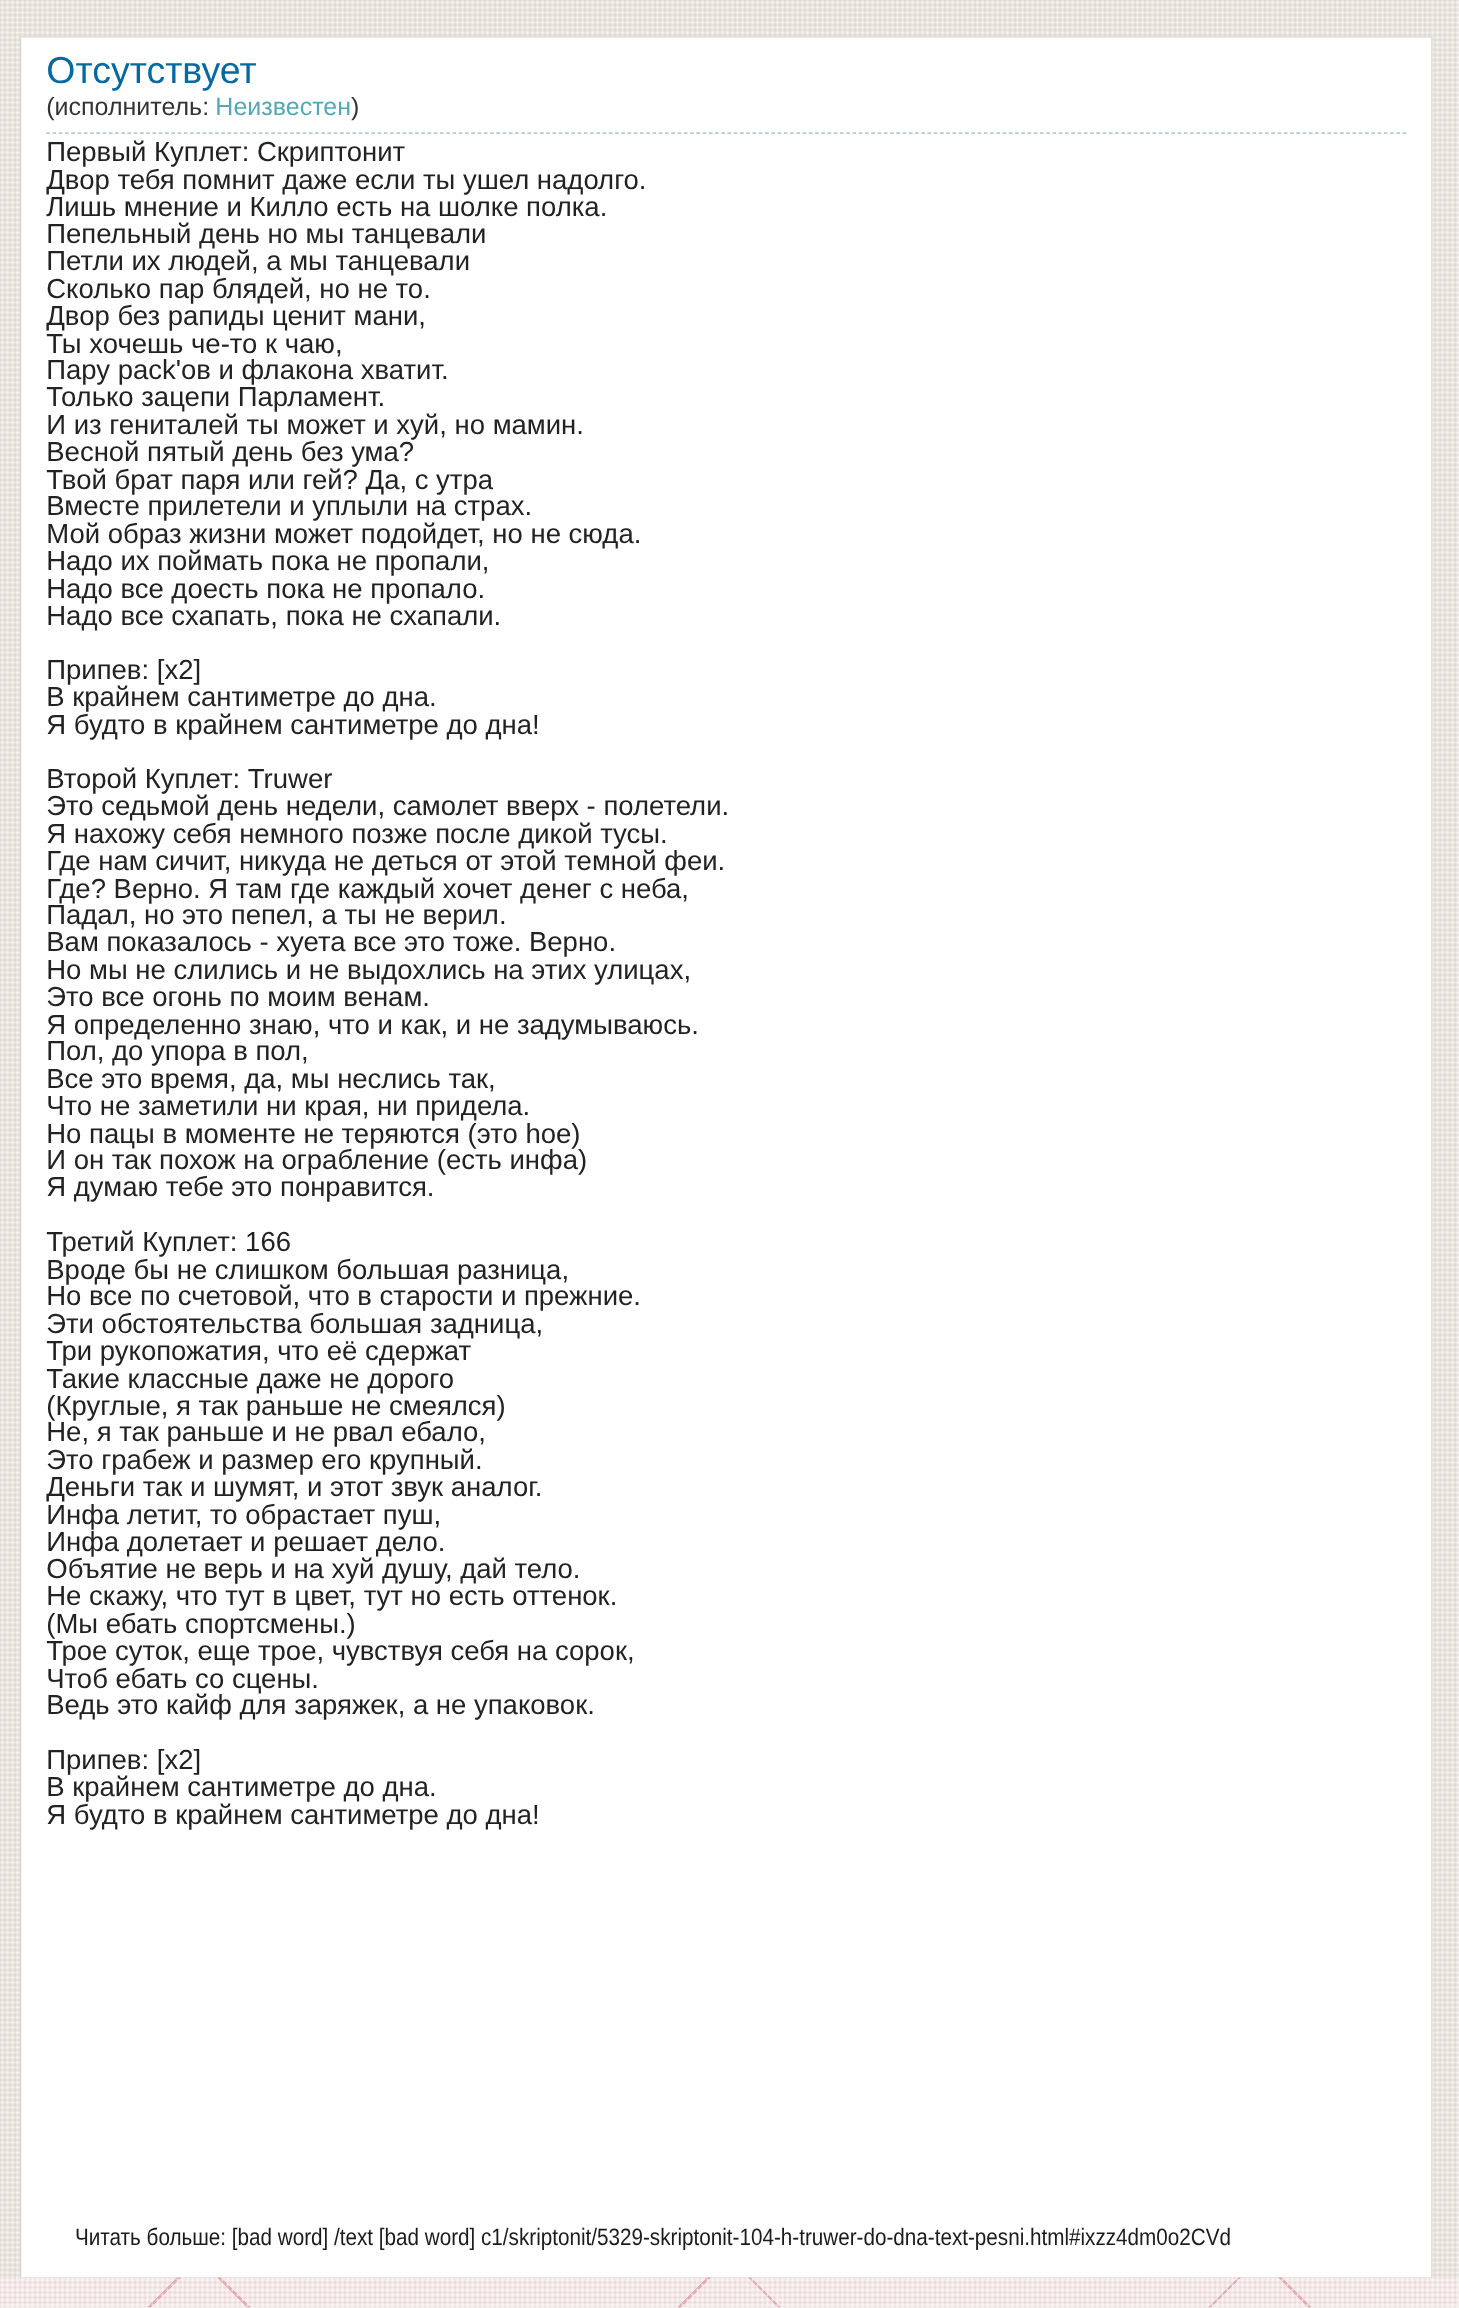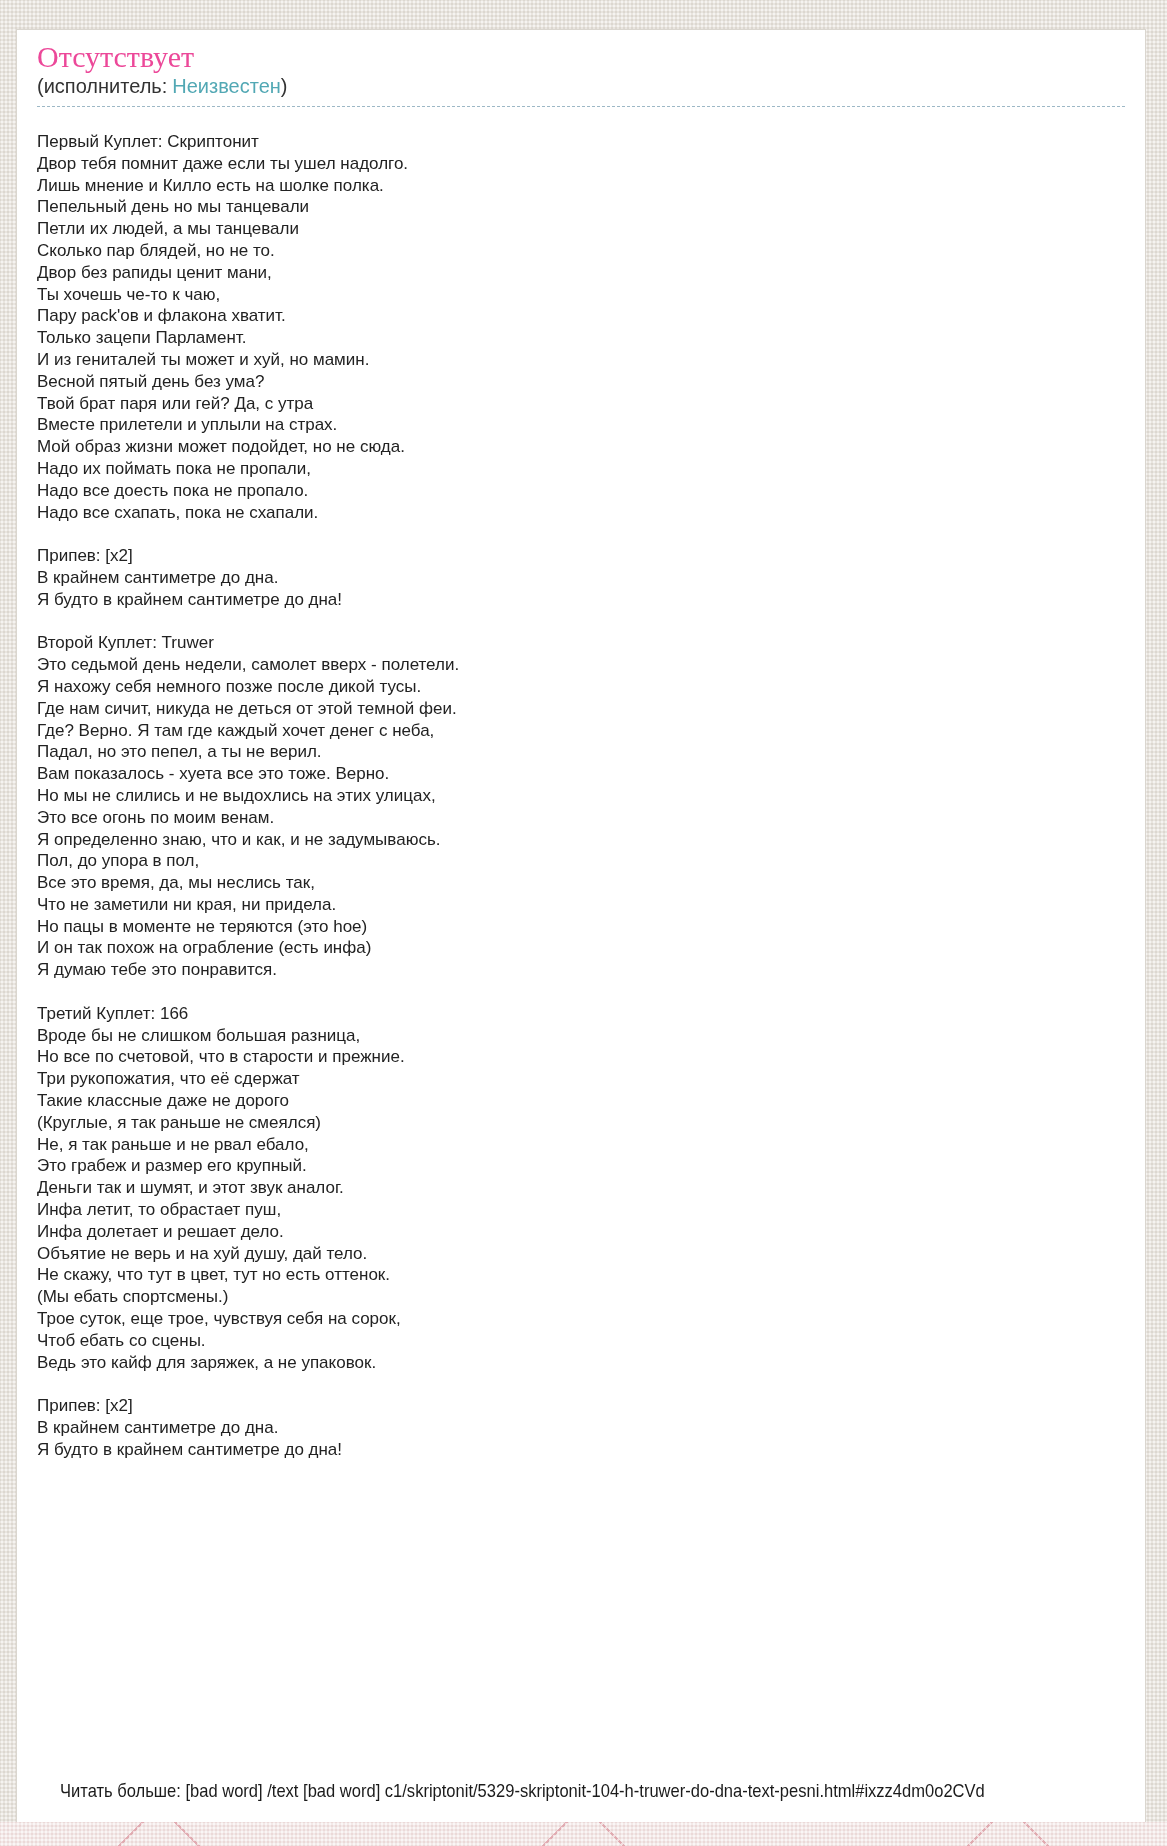--- a/index.html
+++ b/index.html
@@ -42,40 +42,39 @@
     border: 1px solid #dad6cf;
     box-sizing: border-box;
     padding: 5px 20px 0 20px;
     overflow: hidden;
   }
   .page-title {
     margin: 4px 0 0 0;
     font-size: 30px;
     line-height: 35px;
     font-weight: 400;
-    color: #ec4899;
-    font-family: Liberation Serif, serif;
+    color: #0369a1;
   }
   .artist-line {
     margin-top: 2px;
     padding-bottom: 9px;
     font-size: 20px;
     line-height: 21px;
     color: #333333;
     border-bottom: 1px dashed #9db8c6;
   }
   .artist-link {
     color: #52a8b4;
     text-decoration: none;
     margin-left: 5px;
     cursor: pointer;
   }
   .lyrics {
-    margin-top: 24px;
-    font-size: 17px;
+    margin-top: 4px;
+    font-size: 22px;
     line-height: 21.8px;
     color: #222222;
   }
   .lyrics-line {
     white-space: pre-wrap;
     min-height: 21.8px;
   }
   .stanza-spacer {
     height: 21.8px;
   }
@@ -150,20 +149,21 @@
         <div class="lyrics-line">Что не заметили ни края, ни придела.</div>
         <div class="lyrics-line">Но пацы в моменте не теряются (это hoe)</div>
         <div class="lyrics-line">И он так похож на ограбление (есть инфа)</div>
         <div class="lyrics-line">Я думаю тебе это понравится.</div>
       </div>
       <div class="stanza-spacer"></div>
       <div>
         <div class="lyrics-line">Третий Куплет: 166</div>
         <div class="lyrics-line">Вроде бы не слишком большая разница,</div>
         <div class="lyrics-line">Но все по счетовой, что в старости и прежние.</div>
+        <div class="lyrics-line">Эти обстоятельства большая задница,</div>
         <div class="lyrics-line">Три рукопожатия, что её сдержат</div>
         <div class="lyrics-line">Такие классные даже не дорого</div>
         <div class="lyrics-line">(Круглые, я так раньше не смеялся)</div>
         <div class="lyrics-line">Не, я так раньше и не рвал ебало,</div>
         <div class="lyrics-line">Это грабеж и размер его крупный.</div>
         <div class="lyrics-line">Деньги так и шумят, и этот звук аналог.</div>
         <div class="lyrics-line">Инфа летит, то обрастает пуш,</div>
         <div class="lyrics-line">Инфа долетает и решает дело.</div>
         <div class="lyrics-line">Объятие не верь и на хуй душу, дай тело.</div>
         <div class="lyrics-line">Не скажу, что тут в цвет, тут но есть оттенок.</div>

